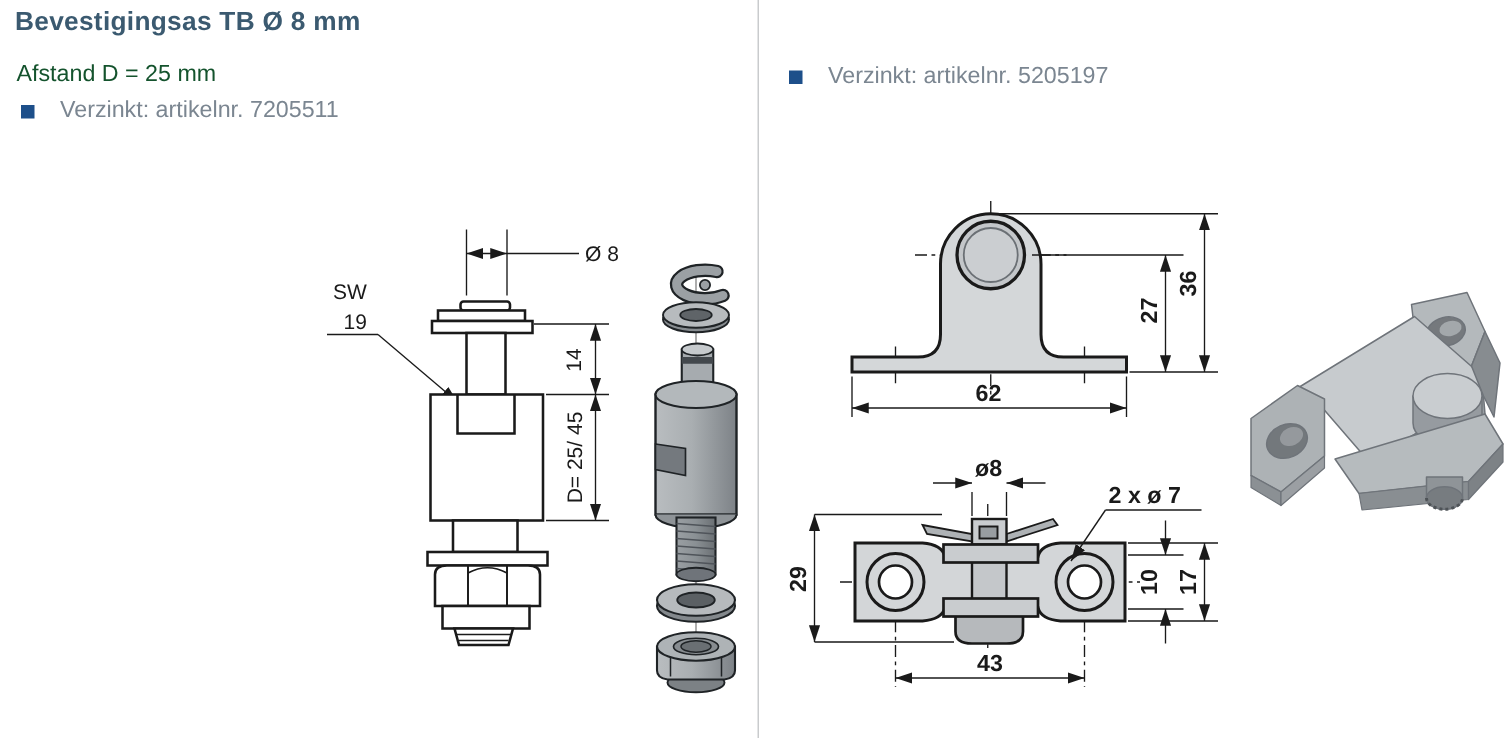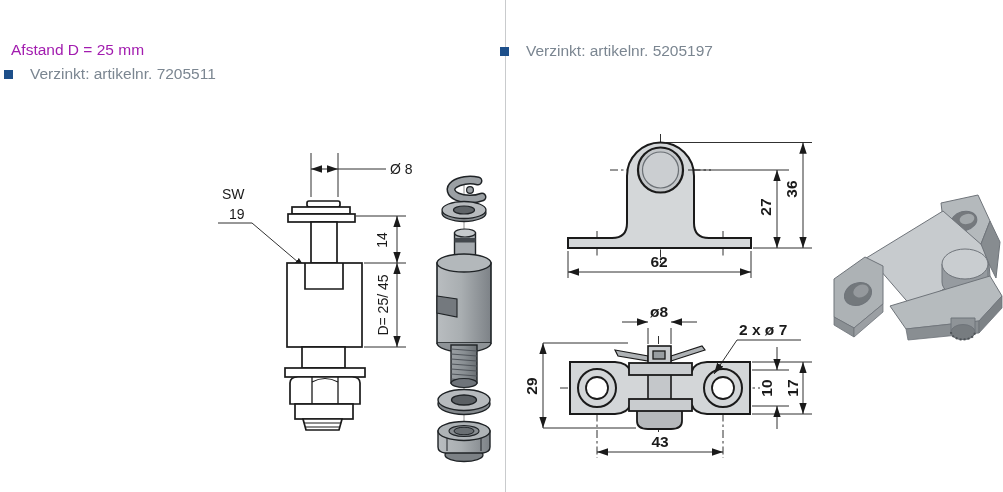--- a/index.html
+++ b/index.html
@@ -1,41 +1,42 @@
 <!DOCTYPE html>
 <html><head>
 <meta charset="utf-8">
 <style>
   html,body{margin:0;padding:0;background:#fff;}
   .page{position:relative;width:1003px;height:492px;background:#ffffff;overflow:hidden;
         font-family:"Liberation Sans","DejaVu Sans",sans-serif;}
   .divider{position:absolute;left:505px;top:0;width:1px;height:492px;background:#c9cbcd;}
   .hdr-title{position:absolute;font-size:17.5px;font-weight:700;color:#3b5a70;letter-spacing:.2px;}
-  .hdr-sub{position:absolute;font-size:15.5px;color:#a21caf;}
+  .hdr-sub{position:absolute;font-size:15.5px;color:#14532d;}
   .bullet-row{position:absolute;display:flex;align-items:flex-start;}
   .bullet-sq{width:9px;height:9px;background:#1d4f8a;margin-top:5px;flex:none;}
   .bullet-txt{font-size:15.5px;color:#7b8691;margin-left:17px;}
   svg{position:absolute;overflow:visible;}
   svg text{font-family:"Liberation Sans","DejaVu Sans",sans-serif;fill:#1a1a1a;}
   .dimtxt{font-size:14px;}
   .dimtxtB{font-size:15.5px;font-weight:700;}
 </style>
 </head>
 <body>
 
 <div class="page">
   <div class="divider"></div>
 
+  <div class="hdr-title" style="left:10px;top:4px;">Bevestigingsas TB Ø 8 mm</div>
   <div class="hdr-sub" style="left:11px;top:41px;">Afstand D = 25 mm</div>
-  <div class="bullet-row" style="left:4px;top:65px;">
+  <div class="bullet-row" style="left:14px;top:65px;">
     <span class="bullet-sq"></span>
     <span class="bullet-txt">Verzinkt: artikelnr. 7205511</span>
   </div>
 
-  <div class="bullet-row" style="left:500px;top:42px;">
+  <div class="bullet-row" style="left:526px;top:42px;">
     <span class="bullet-sq"></span>
     <span class="bullet-txt">Verzinkt: artikelnr. 5205197</span>
   </div>
 
   <svg style="left:140px;top:120px;" width="300" height="330" viewBox="140 120 300 330">
     <defs>
       <marker id="ar1" viewBox="0 0 10 8" refX="9.3" refY="4" markerWidth="12" markerHeight="10" orient="auto-start-reverse" markerUnits="userSpaceOnUse">
         <path d="M0,0.9 L9.3,4 L0,7.1 Z" fill="#1a1a1a"></path>
       </marker>
     </defs>

